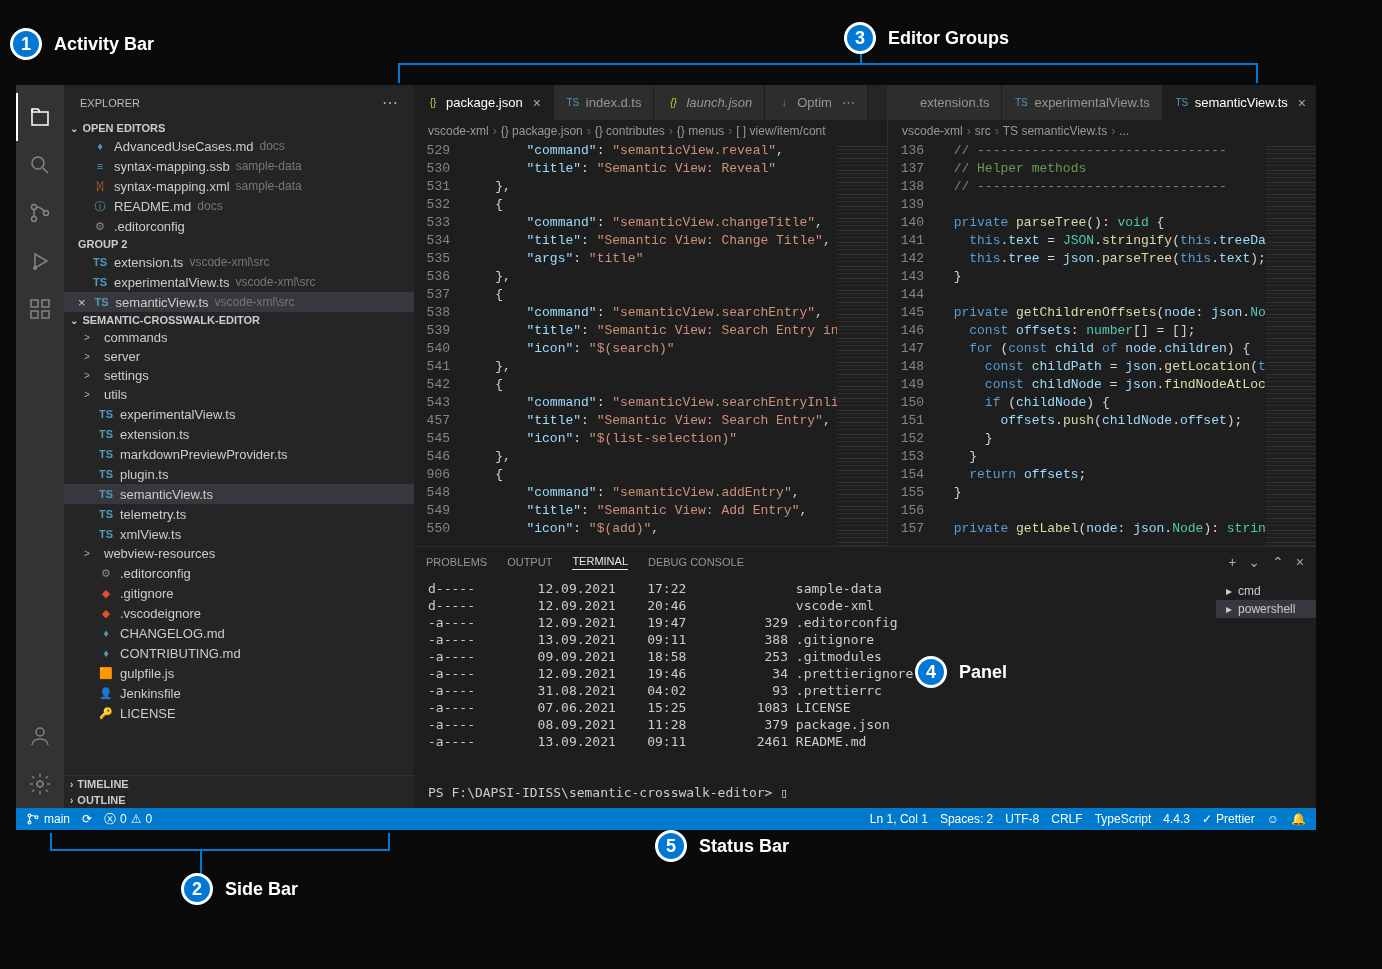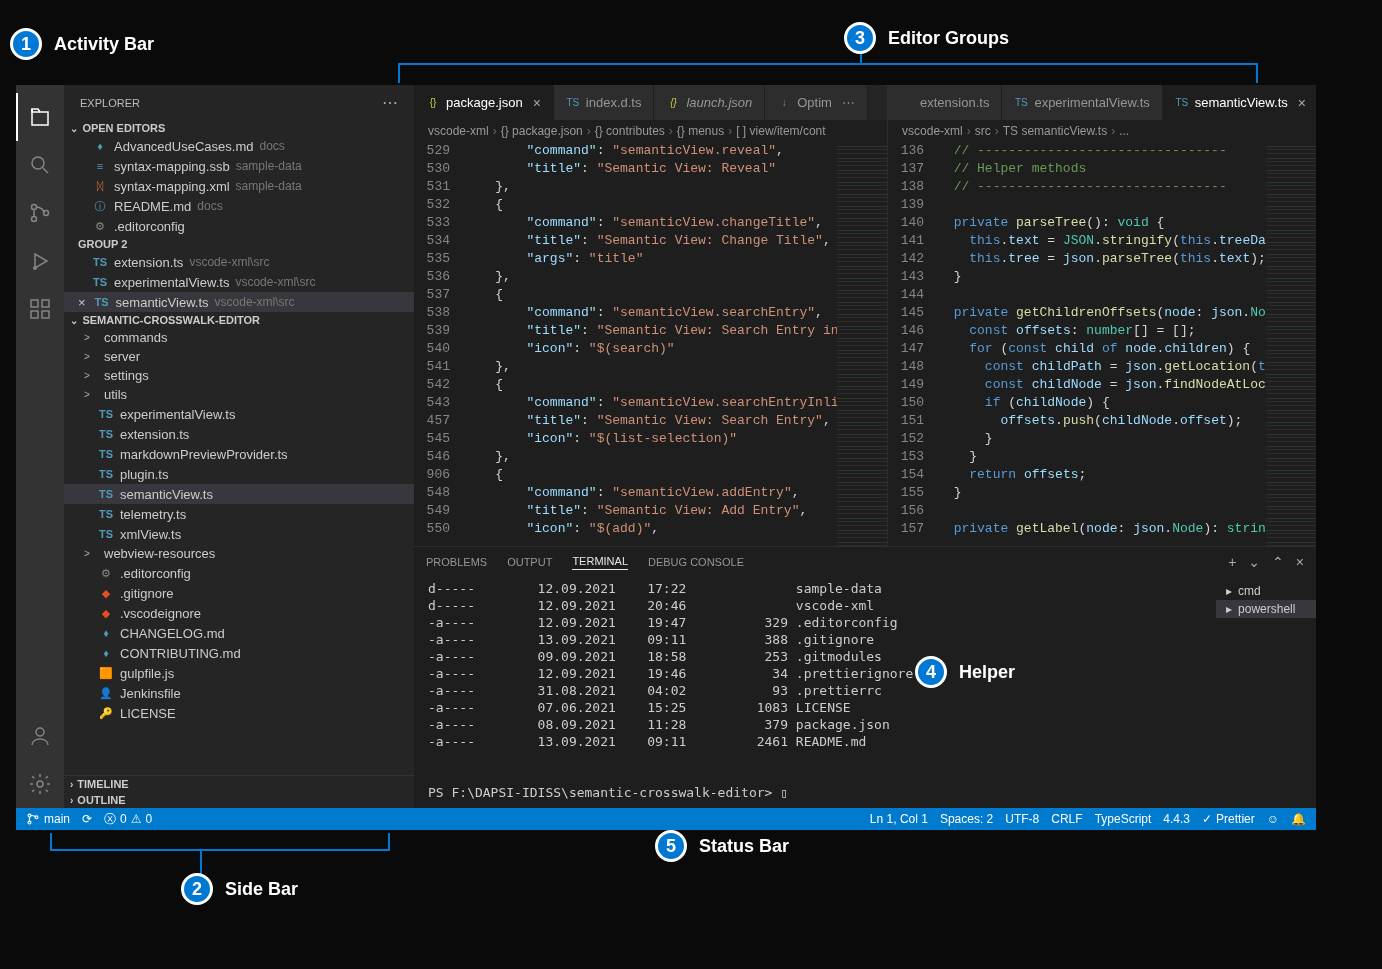--- a/index.html
+++ b/index.html
@@ -85,21 +85,21 @@
 
 
 .bracket-top { border-bottom: none; border-left: 2px solid #0078d4; border-right: 2px solid #0078d4; border-top: 2px solid #0078d4; }
 .bracket-bottom { border-top: none; border-left: 2px solid #0078d4; border-right: 2px solid #0078d4; border-bottom: 2px solid #0078d4; }
 </style>
 </head>
 <body>
 
 <div class="annotation" style="top:28px; left:10px;"><span class="annotation-circle">1</span><span class="annotation-label">Activity Bar</span></div>
 <div class="annotation" style="top:22px; left:844px;"><span class="annotation-circle">3</span><span class="annotation-label">Editor Groups</span></div>
-<div class="annotation" style="top:656px; left:915px;"><span class="annotation-circle">4</span><span class="annotation-label">Helper</span></div>
+<div class="annotation" style="top:656px; left:915px;"><span class="annotation-circle">4</span><span class="annotation-label">Panel</span></div>
 <div class="annotation" style="top:830px; left:655px;"><span class="annotation-circle">5</span><span class="annotation-label">Status Bar</span></div>
 <div class="annotation" style="top:873px; left:181px;text-align:center;"><span class="annotation-circle">2</span><span class="annotation-label">Side Bar</span></div>
 
 <div class="annotation-bracket bracket-top" style="top:63px; left:398px; width:860px; height:20px;"></div>
 <div class="annotation-bracket bracket-bottom" style="top:833px; left:50px; width:340px; height:18px;"></div>
 <div style="position:absolute; top:849px; left:200px; width:2px; height:25px; background:#0078d4; z-index:99;"></div>
 <div style="position:absolute; top:43px; left:860px; width:2px; height:22px; background:#0078d4; z-index:99;"></div>
 
 <div class="vscode">
 <div class="main">

